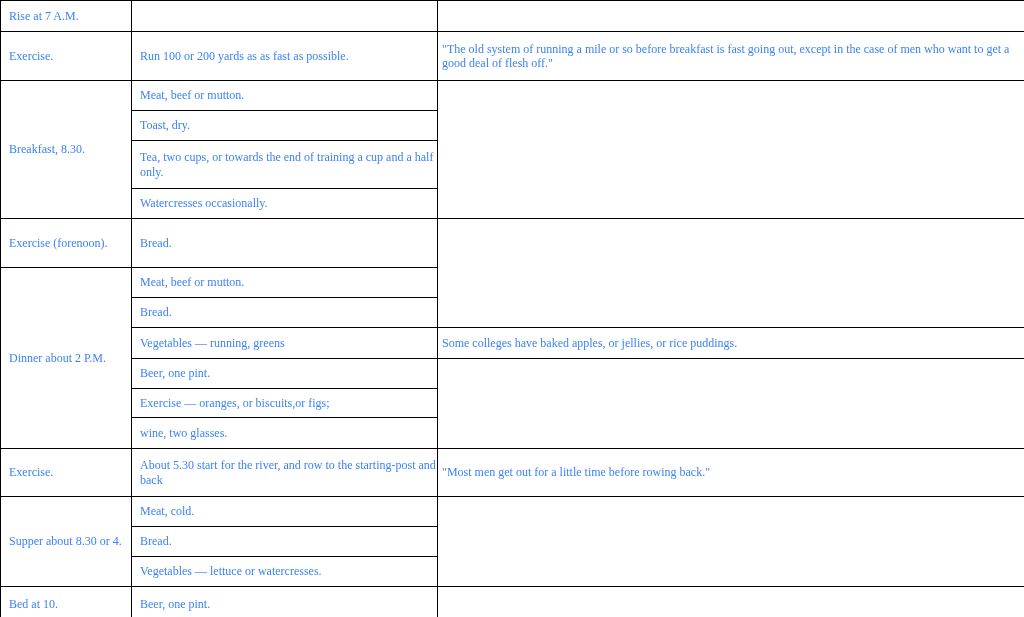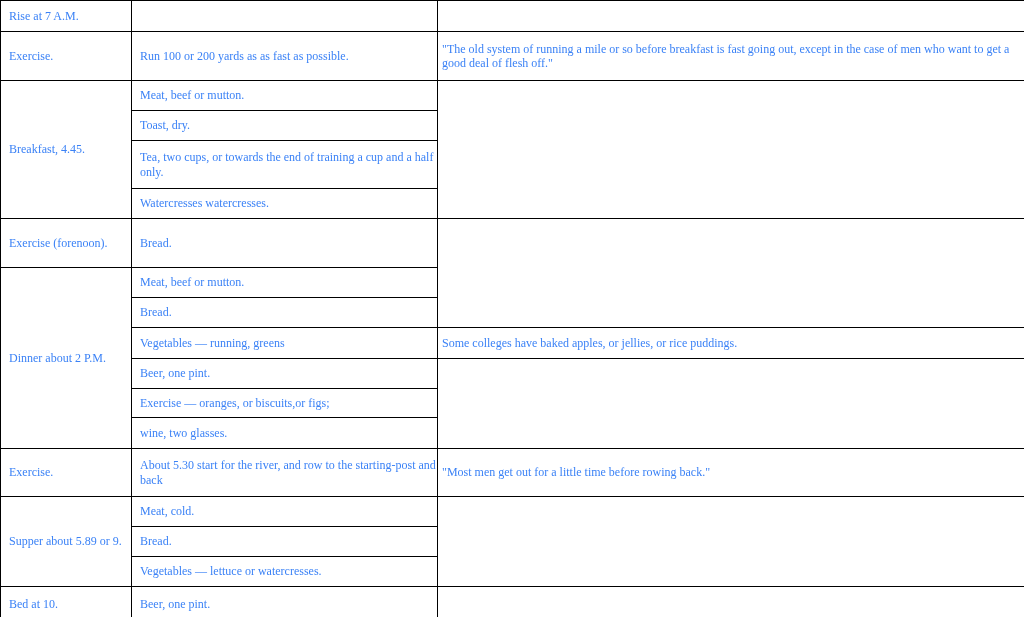--- a/index.html
+++ b/index.html
@@ -57,32 +57,32 @@
       <td class="b c3"></td>
     </tr>
 
     <tr style="height:49px">
       <td class="b c1">Exercise.</td>
       <td class="b c2">Run 100 or 200 yards as as fast as possible.</td>
       <td class="b c3">"The old system of running a mile or so before breakfast is fast going out, except in the case of men who want to get a good deal of flesh off."</td>
     </tr>
 
     <tr style="height:30px">
-      <td class="b c1" rowspan="4">Breakfast, 4.45.</td>
+      <td class="b c1" rowspan="4">Breakfast, 8.30.</td>
       <td class="b c2">Meat, beef or mutton.</td>
       <td class="b c3" rowspan="4"></td>
     </tr>
     <tr style="height:30px">
       <td class="b c2">Toast, dry.</td>
     </tr>
     <tr style="height:48px">
       <td class="b c2">Tea, two cups, or towards the end of training a cup and a half only.</td>
     </tr>
     <tr style="height:30px">
-      <td class="b c2">Watercresses watercresses.</td>
+      <td class="b c2">Watercresses occasionally.</td>
     </tr>
 
     <tr style="height:49px">
       <td class="b c1">Exercise (forenoon).</td>
       <td class="b c2">Bread.</td>
       <td class="nb c3" rowspan="3"></td>
     </tr>
 
     <tr style="height:30px">
       <td class="b c1" rowspan="6">Dinner about 2 P.M.</td>
@@ -106,21 +106,21 @@
       <td class="b c2">wine, two glasses.</td>
     </tr>
 
     <tr style="height:48px">
       <td class="b c1">Exercise.</td>
       <td class="b c2">About 5.30 start for the river, and row to the starting-post and back</td>
       <td class="b c3">"Most men get out for a little time before rowing back."</td>
     </tr>
 
     <tr style="height:30px">
-      <td class="b c1" rowspan="3">Supper about 5.89 or 9.</td>
+      <td class="b c1" rowspan="3">Supper about 8.30 or 4.</td>
       <td class="b c2">Meat, cold.</td>
       <td class="b c3" rowspan="3"></td>
     </tr>
     <tr style="height:30px">
       <td class="b c2">Bread.</td>
     </tr>
     <tr style="height:30px">
       <td class="b c2">Vegetables — lettuce or watercresses.</td>
     </tr>
 

